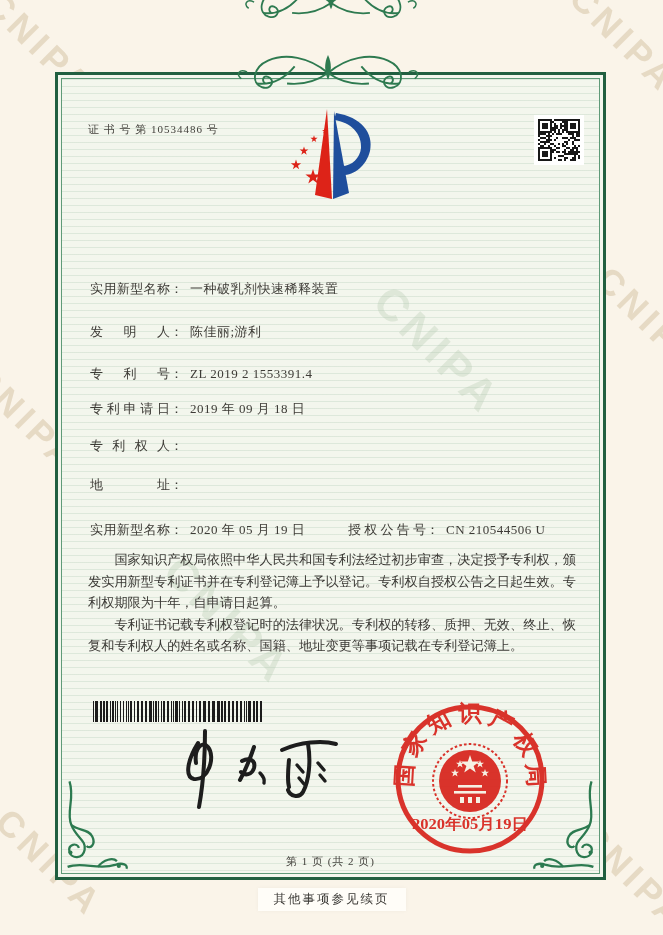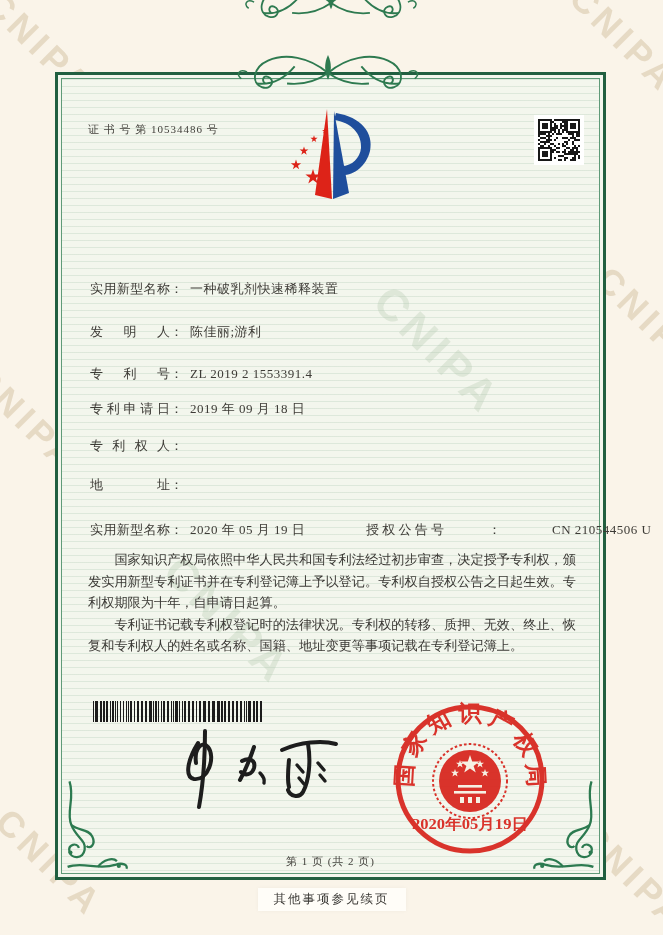--- a/index.html
+++ b/index.html
@@ -28,21 +28,21 @@
   #qr .grid{display:grid;grid-template-columns:repeat(21,2px);grid-auto-rows:2px;}
   #qr .d{background:#181818;}
 
   #title{left:0;top:130px;width:100%;text-align:center;font-size:34px;font-weight:bold;
          color:#201d18;letter-spacing:9px;text-indent:9px;}
 
   .frow{position:absolute;left:32px;width:492px;font-size:13px;color:#3d3b36;display:flex;align-items:flex-start;line-height:19px;}
   .flabel{flex:0 0 80px;text-align:justify;text-align-last:justify;letter-spacing:0;}
   .fcolon{flex:0 0 12px;}
   .fvalue{flex:0 0 auto;max-width:392px;margin-left:7px;letter-spacing:.5px;}
-  .g2{position:absolute;left:276px;top:0;display:flex;gap:44px;}
+  .g2{position:absolute;left:258px;top:0;display:flex;}
   .g2 .flabel{flex:0 0 78px;}
 
   #legal{left:30px;top:474px;width:488px;font-size:13.2px;line-height:21.5px;
          color:#3a3834;text-align:justify;}
   #legal p{margin:0;text-indent:2em;}
 
   #barcode{left:35px;top:626px;height:21px;display:flex;align-items:stretch;}
   #barcode .bar{background:#1c1c1c;}
 
   #sig-labels{left:38px;top:674px;font-size:14px;color:#33312c;line-height:26px;letter-spacing:2px;}

